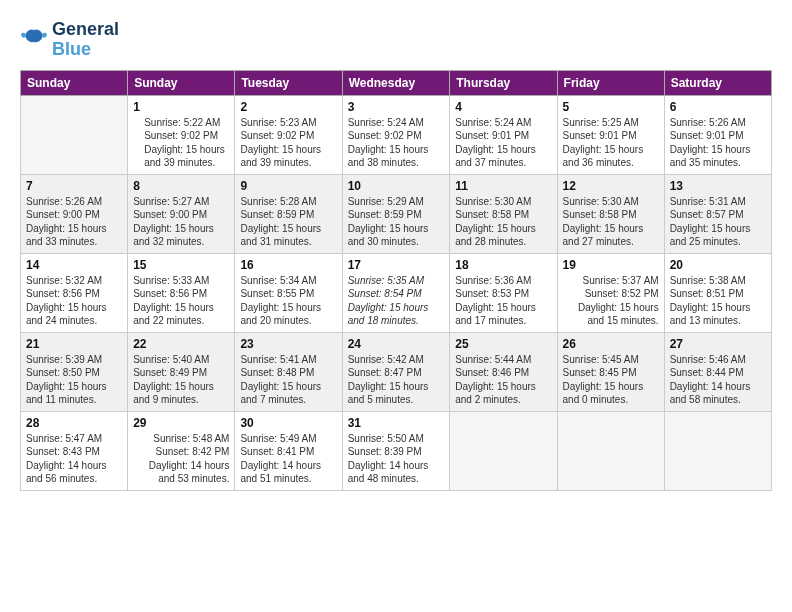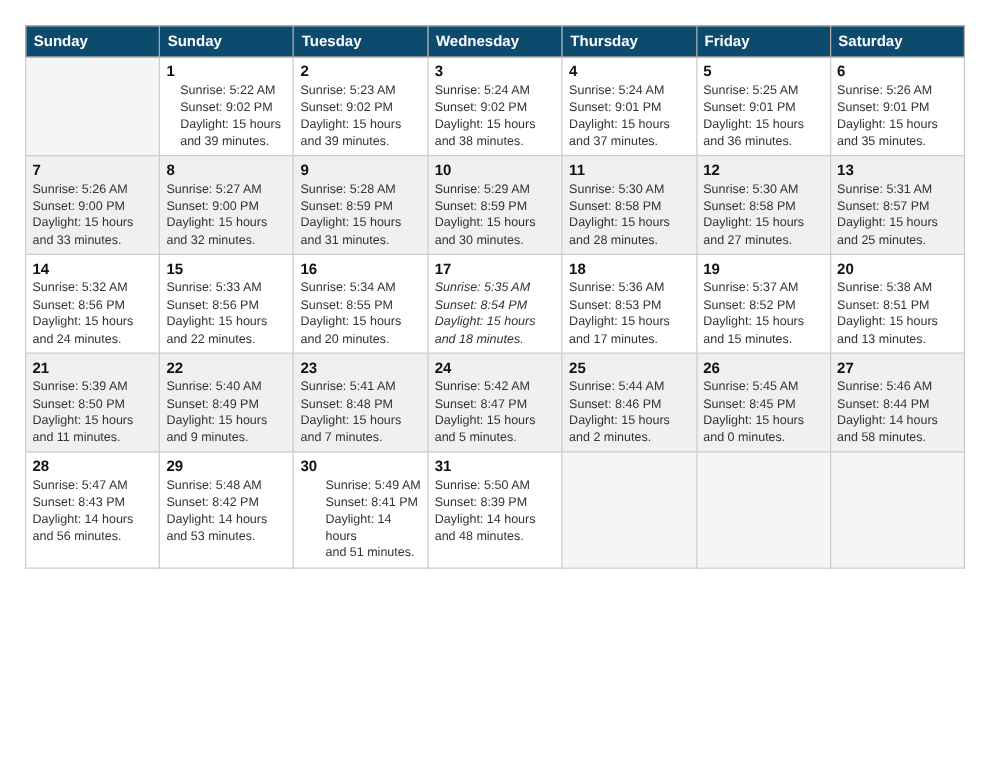--- a/index.html
+++ b/index.html
@@ -48,21 +48,21 @@
       font-size: 14px;
       color: #333;
       margin-top: 2px;
     }
     .calendar {
       width: 100%;
       border-collapse: collapse;
       font-size: 10.5px;
     }
     .calendar th {
-      background: #0c4a6e;
+      background: #701a75;
       color: #fff;
       padding: 5px 6px;
       text-align: left;
       font-size: 12px;
       font-weight: bold;
       border: 1px solid #aaa;
     }
     .calendar td {
       border: 1px solid #ccc;
       vertical-align: top;
@@ -86,20 +86,37 @@
       line-height: 1.35;
     }
     .row-shaded td {
       background: #f0f0f0;
     }
   </style>
 </head>
 <body>
 
 <div class="page">
+  <div class="header">
+    <div class="logo">
+      <svg class="logo-bird" viewBox="0 0 28 28" xmlns="http://www.w3.org/2000/svg">
+        <path d="M14 4 C18 2, 24 6, 22 12 C20 16, 16 17, 14 16 C12 17, 8 16, 6 12 C4 6, 10 2, 14 4Z" fill="#2a6db5"></path>
+        <path d="M22 8 C26 5, 28 8, 26 11 C24 13, 21 11, 22 8Z" fill="#4a9fd4"></path>
+        <path d="M6 8 C2 5, 0 8, 2 11 C4 13, 7 11, 6 8Z" fill="#4a9fd4"></path>
+      </svg>
+      <div class="logo-text">
+        <div>General</div>
+        <div style="color:#4a9fd4;">Blue</div>
+      </div>
+    </div>
+    <div class="title-block">
+      <div class="month-title"></div>
+      <div class="subtitle"></div>
+    </div>
+  </div>
 
   <table class="calendar">
     <thead>
       <tr>
       <th>Sunday</th>
           <th>Sunday</th>
           <th>Tuesday</th>
           <th>Wednesday</th>
           <th>Thursday</th>
           <th>Friday</th>
@@ -234,21 +251,21 @@
           </td>
           <td>
             <div class="day-num">18</div>
             <div class="day-info" style="white-space: pre-line;">Sunrise: 5:36 AM
 Sunset: 8:53 PM
 Daylight: 15 hours
 and 17 minutes.</div>
           </td>
           <td>
             <div class="day-num">19</div>
-            <div class="day-info" style="white-space: pre-line;">Sunrise: 5:37 AM
+            <div class="day-info" style="white-space: pre-line; text-align: right;">Sunrise: 5:37 AM
 Sunset: 8:52 PM
 Daylight: 15 hours
 and 15 minutes.</div>
           </td>
           <td>
             <div class="day-num">20</div>
             <div class="day-info" style="white-space: pre-line;">Sunrise: 5:38 AM
 Sunset: 8:51 PM
 Daylight: 15 hours
 and 13 minutes.</div>
@@ -308,28 +325,28 @@
         <tr>
           <td>
             <div class="day-num">28</div>
             <div class="day-info" style="white-space: pre-line;">Sunrise: 5:47 AM
 Sunset: 8:43 PM
 Daylight: 14 hours
 and 56 minutes.</div>
           </td>
           <td>
             <div class="day-num">29</div>
-            <div class="day-info" style="white-space: pre-line;">Sunrise: 5:48 AM
+            <div class="day-info" style="white-space: pre-line; text-align: right;">Sunrise: 5:48 AM
 Sunset: 8:42 PM
 Daylight: 14 hours
 and 53 minutes.</div>
           </td>
           <td>
             <div class="day-num">30</div>
-            <div class="day-info" style="white-space: pre-line; margin-left: 20px;">Sunrise: 5:49 AM
+            <div class="day-info" style="white-space: pre-line;">Sunrise: 5:49 AM
 Sunset: 8:41 PM
 Daylight: 14 hours
 and 51 minutes.</div>
           </td>
           <td>
             <div class="day-num">31</div>
             <div class="day-info" style="white-space: pre-line;">Sunrise: 5:50 AM
 Sunset: 8:39 PM
 Daylight: 14 hours
 and 48 minutes.</div>

